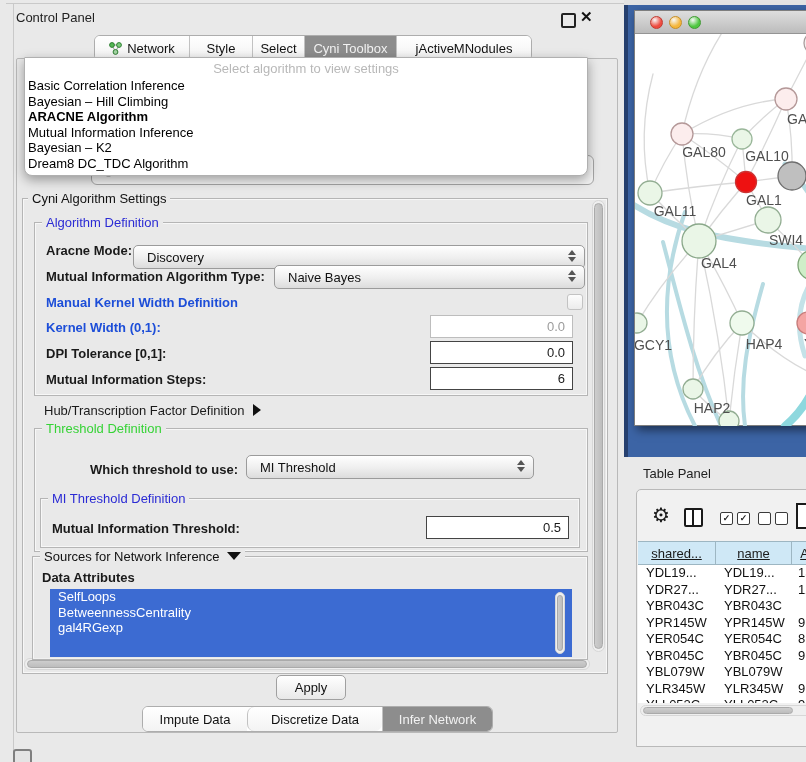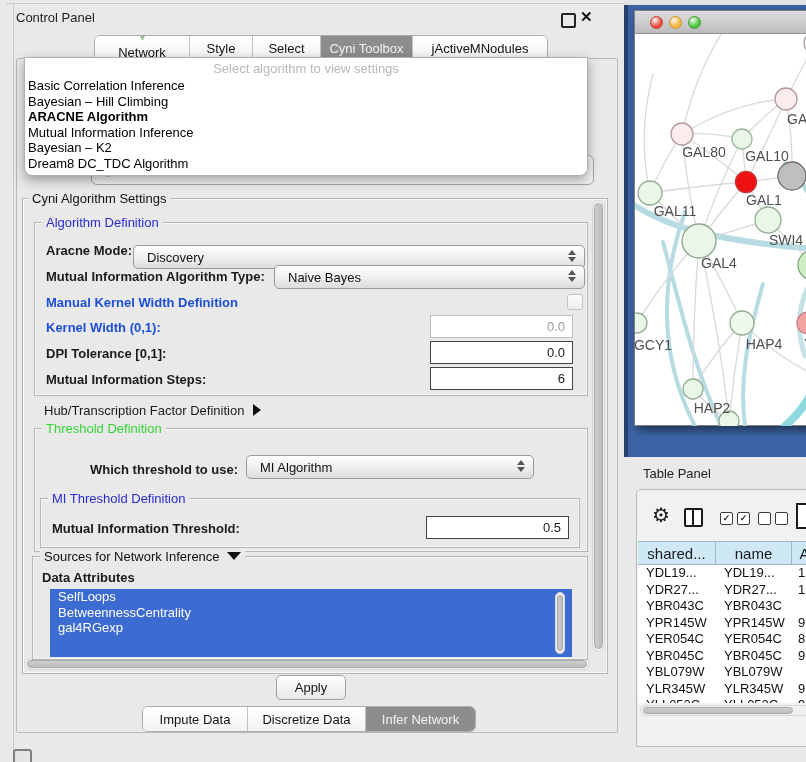--- a/index.html
+++ b/index.html
@@ -78,54 +78,54 @@
             border:1px solid #b9b9b9;border-radius:5px 0 0 0;box-sizing:border-box;}
   .gear{position:absolute;left:646px;top:504px;font-size:20px;color:#1a1a1a;line-height:22px;}
   .cols-icon{position:absolute;left:678px;top:508px;width:15px;height:15px;border:2px solid #1a1a1a;border-radius:2px;background:#fff;}
   .cols-icon i{position:absolute;left:6px;top:0;width:2px;height:15px;background:#1a1a1a;}
   .cb-pair{position:absolute;display:flex;gap:4px;}
   .cb{width:11px;height:11px;border:1.5px solid #3a3a3a;border-radius:2px;background:#fff;
       font-size:9px;line-height:10px;text-align:center;font-weight:bold;color:#222;}
   .page-icon{position:absolute;left:790px;top:503px;width:17px;height:22px;border:2px solid #1a1a1a;background:#fff;}
   .thead{position:absolute;left:632px;top:541px;width:180px;height:24px;background:#cfe8f6;
          border-top:1px solid #9db6c2;border-bottom:1px solid #9db6c2;display:flex;box-sizing:border-box;}
-  .th{font-size:15px;color:#1a1a1a;display:flex;align-items:center;justify-content:center;
-      border-right:1px solid #9db6c2;box-sizing:border-box;overflow:hidden;}
+  .th{font-size:13px;color:#1a1a1a;display:flex;align-items:center;justify-content:center;
+      border-right:1px solid #9db6c2;box-sizing:border-box;overflow:hidden;text-decoration:underline;}
   .tbody{position:absolute;left:632px;top:565px;width:180px;height:138px;background:#ffffff;overflow:hidden;}
   .trow{display:flex;height:16.5px;}
   .td{font-size:13px;color:#111;line-height:16.5px;white-space:nowrap;overflow:hidden;box-sizing:border-box;}
   .mini-icon{position:absolute;left:7px;top:749px;width:15px;height:13px;border:2px solid #7f7f7f;border-radius:3px;background:#e4e4e4;}
 </style>
 </head>
 <body>
 
 <div id="app">
 
   <div class="hairline" style="left:0;top:3px;width:618px;height:1px;"></div>
   <div class="hairline" style="left:7px;top:3px;width:1px;height:759px;"></div>
   <div class="cp-title">Control Panel</div>
   <div class="win-float"></div>
   <div class="win-close">✕</div>
 
   <div class="segbar" id="top-tabs" style="left:88px;top:35px;">
-      <div class="seg" style="width: 94px; flex-direction: column;">
+      <div class="seg" style="width: 94px;">
         <svg width="13" height="13" viewBox="0 0 13 13">
           <line x1="3" y1="3" x2="10" y2="3" stroke="#9a9a9a"></line>
           <line x1="3" y1="3" x2="6.5" y2="10" stroke="#9a9a9a"></line>
           <line x1="10" y1="3" x2="6.5" y2="10" stroke="#9a9a9a"></line>
           <circle cx="3" cy="3" r="2.4" fill="#55b855" stroke="#2e7d32"></circle>
           <circle cx="10" cy="3" r="2.4" fill="#7ccc7c" stroke="#2e7d32"></circle>
           <circle cx="6.5" cy="10" r="2.4" fill="#a5d6a5" stroke="#2e7d32"></circle>
         </svg>
         <span>Network</span>
       </div>
       <div class="seg" style="width: 63px;">
         <span>Style</span>
       </div>
-      <div class="seg" style="width: 68px;">
+      <div class="seg" style="width: 52px;">
         <span>Select</span>
       </div>
       <div class="seg selected" style="width: 92px;">
         <span>Cyni Toolbox</span>
       </div>
       <div class="seg" style="width: 135px;">
         <span>jActiveMNodules</span>
       </div>
     </div>
 
@@ -199,21 +199,21 @@
 
   <span class="lbl plain" style="left:38px;top:403px;font-size:13px;">
     <span>Hub/Transcription Factor Definition</span><span class="tri-right"></span>
   </span>
 
   <div class="group" style="left:28px;top:428px;width:552px;height:122px;"></div>
   <span class="gtitle" style="left: 36px; top: 421px; color: rgb(54, 211, 54);" id="thr-title">Threshold Definition</span>
 
   <span class="lbl" style="left:84px;top:462px;">Which threshold to use:</span>
   <div class="combo" style="left:240px;top:455px;width:288px;">
-    <span class="combo-text">MI Algorithm</span>
+    <span class="combo-text">MI Threshold</span>
     <span class="combo-spin">
         <i class="up"></i>
         <i class="dn"></i>
       </span>
   </div>
 
   <div class="group" style="left:34px;top:498px;width:538px;height:48px;"></div>
   <span class="gtitle" style="left: 42px; top: 491px; color: rgb(43, 43, 212);" id="mithr-title">MI Threshold Definition</span>
 
   <span class="lbl" style="left:46px;top:521px;">Mutual Information Threshold:</span>
@@ -237,21 +237,21 @@
   </div>
 
   <div class="btn" style="left:270px;top:675px;width:68px;height:23px;">
     <span>Apply</span>
   </div>
 
   <div class="segbar" id="bottom-tabs" style="left:136px;top:706px;">
       <div class="seg" style="width: 104px;">
         <span>Impute Data</span>
       </div>
-      <div class="seg" style="width: 118px;">
+      <div class="seg" style="width: 135px; border-radius: 7px;">
         <span>Discretize Data</span>
       </div>
       <div class="seg selected" style="width: 110px;">
         <span>Infer Network</span>
       </div>
     </div>
 
   <div class="mini-icon"></div>
 
   <div class="top-strip"></div>

